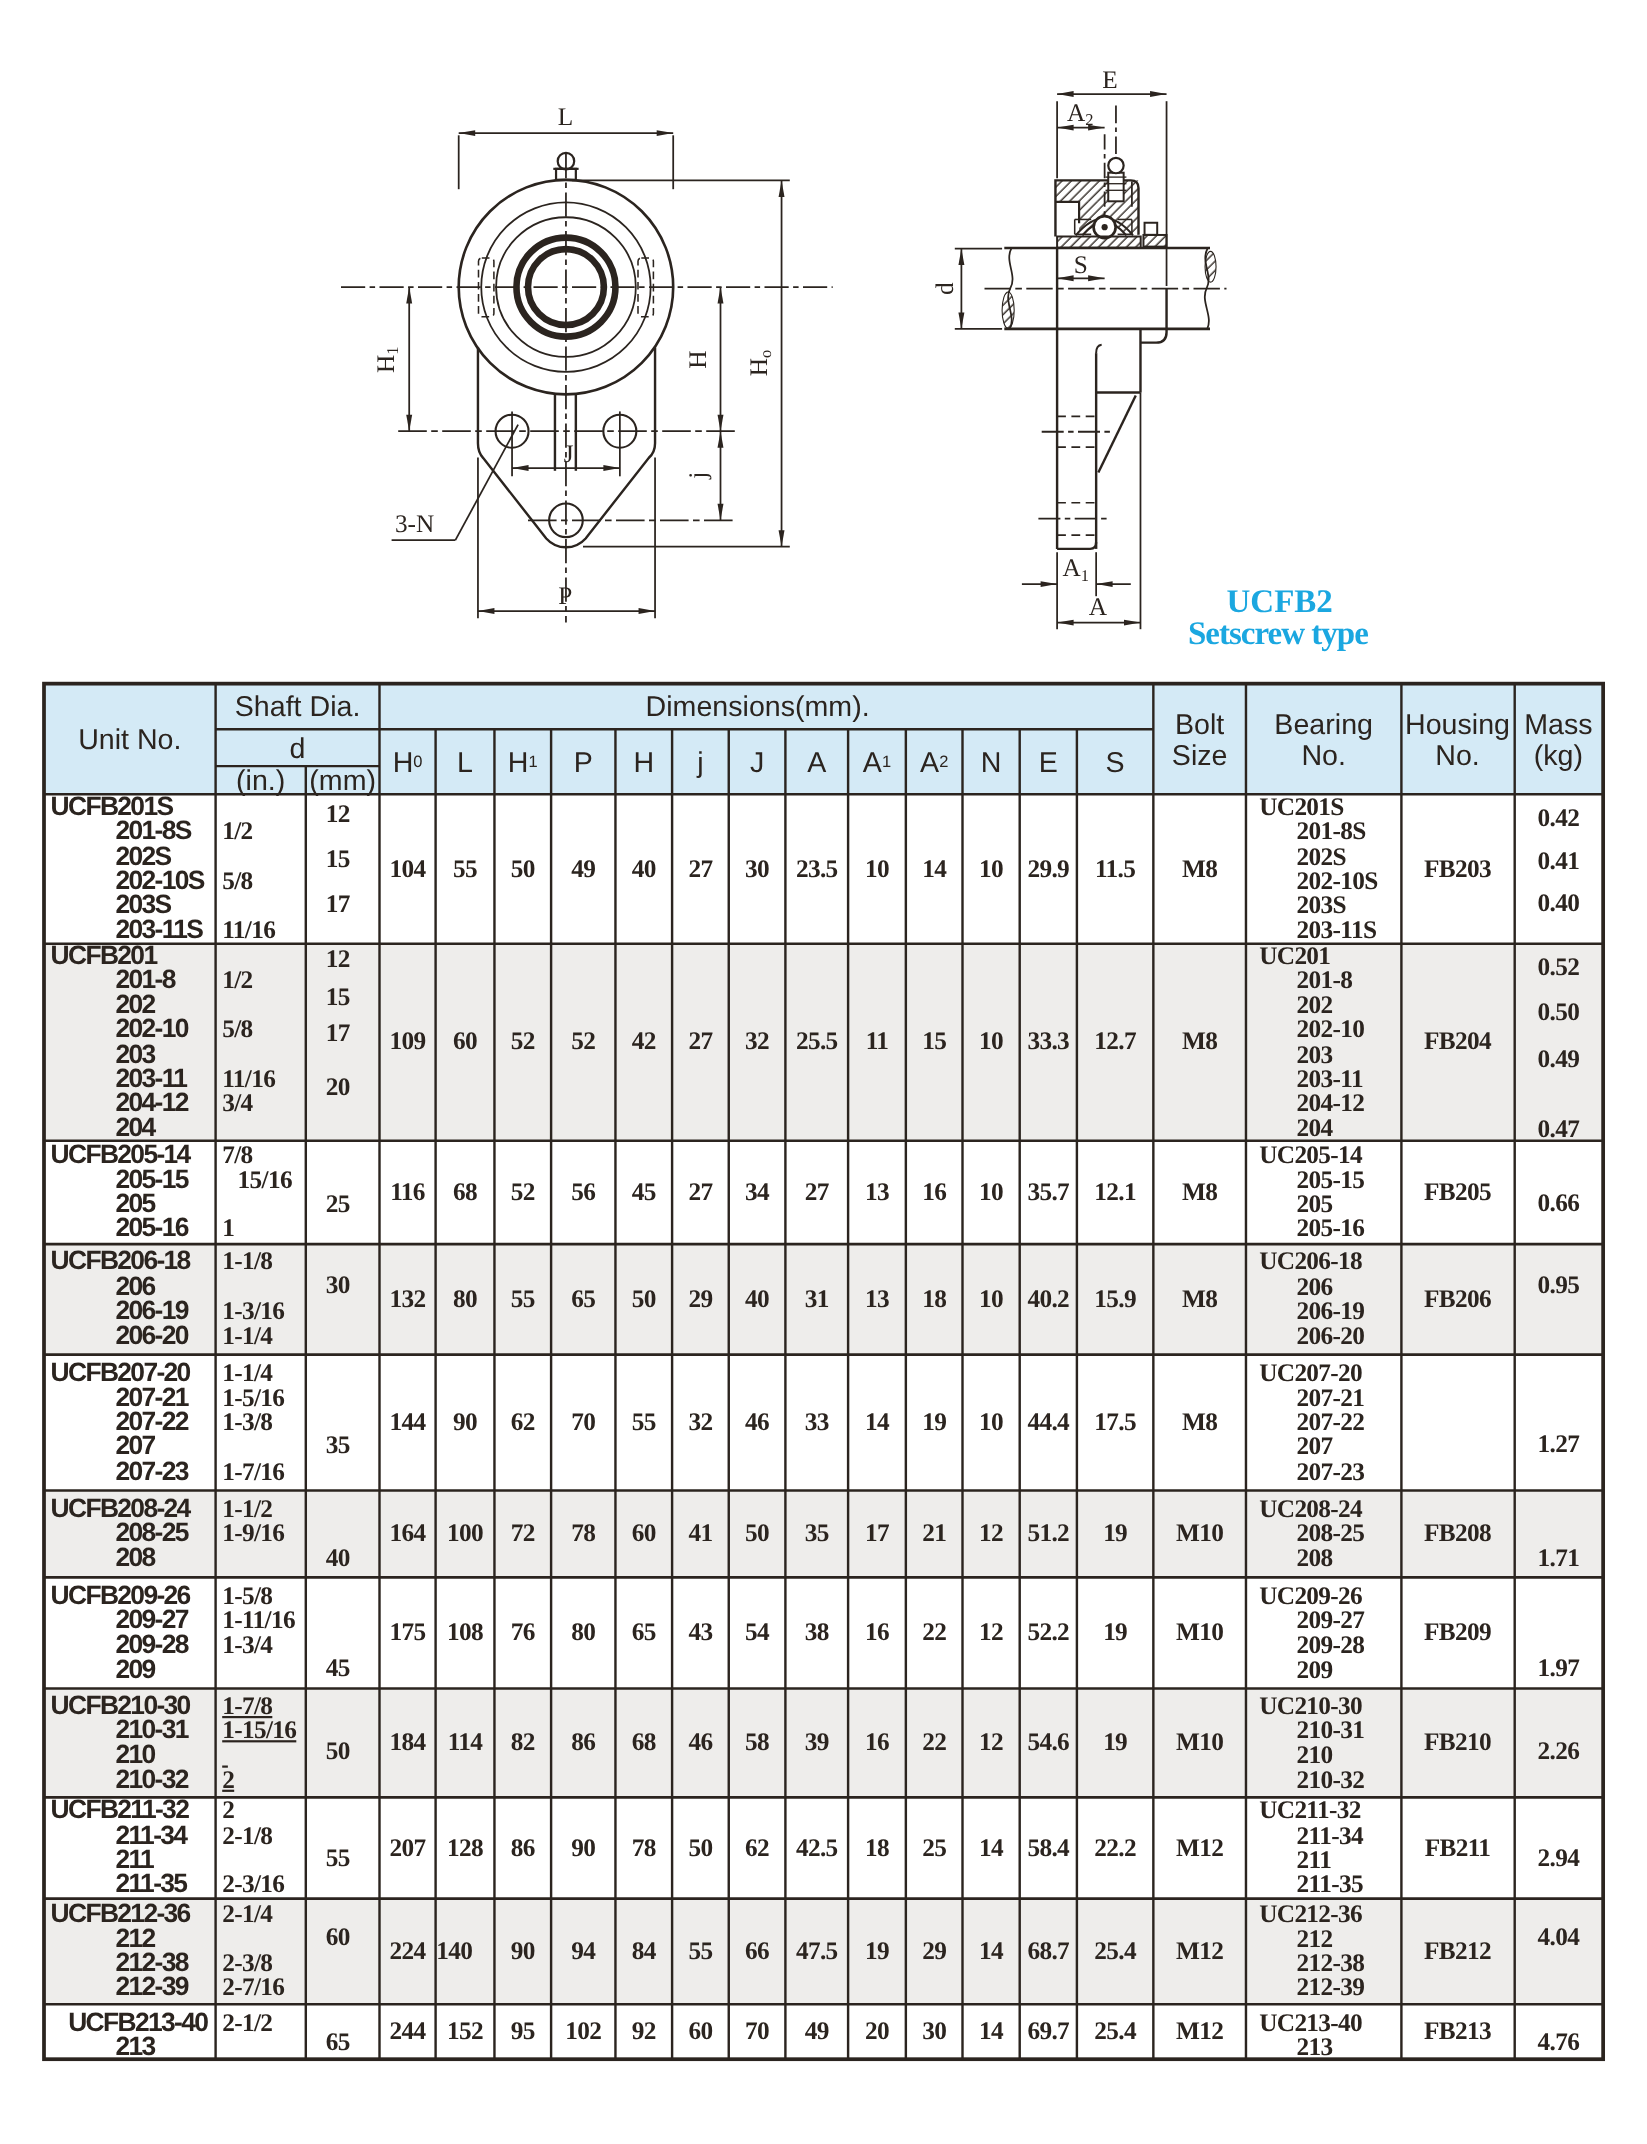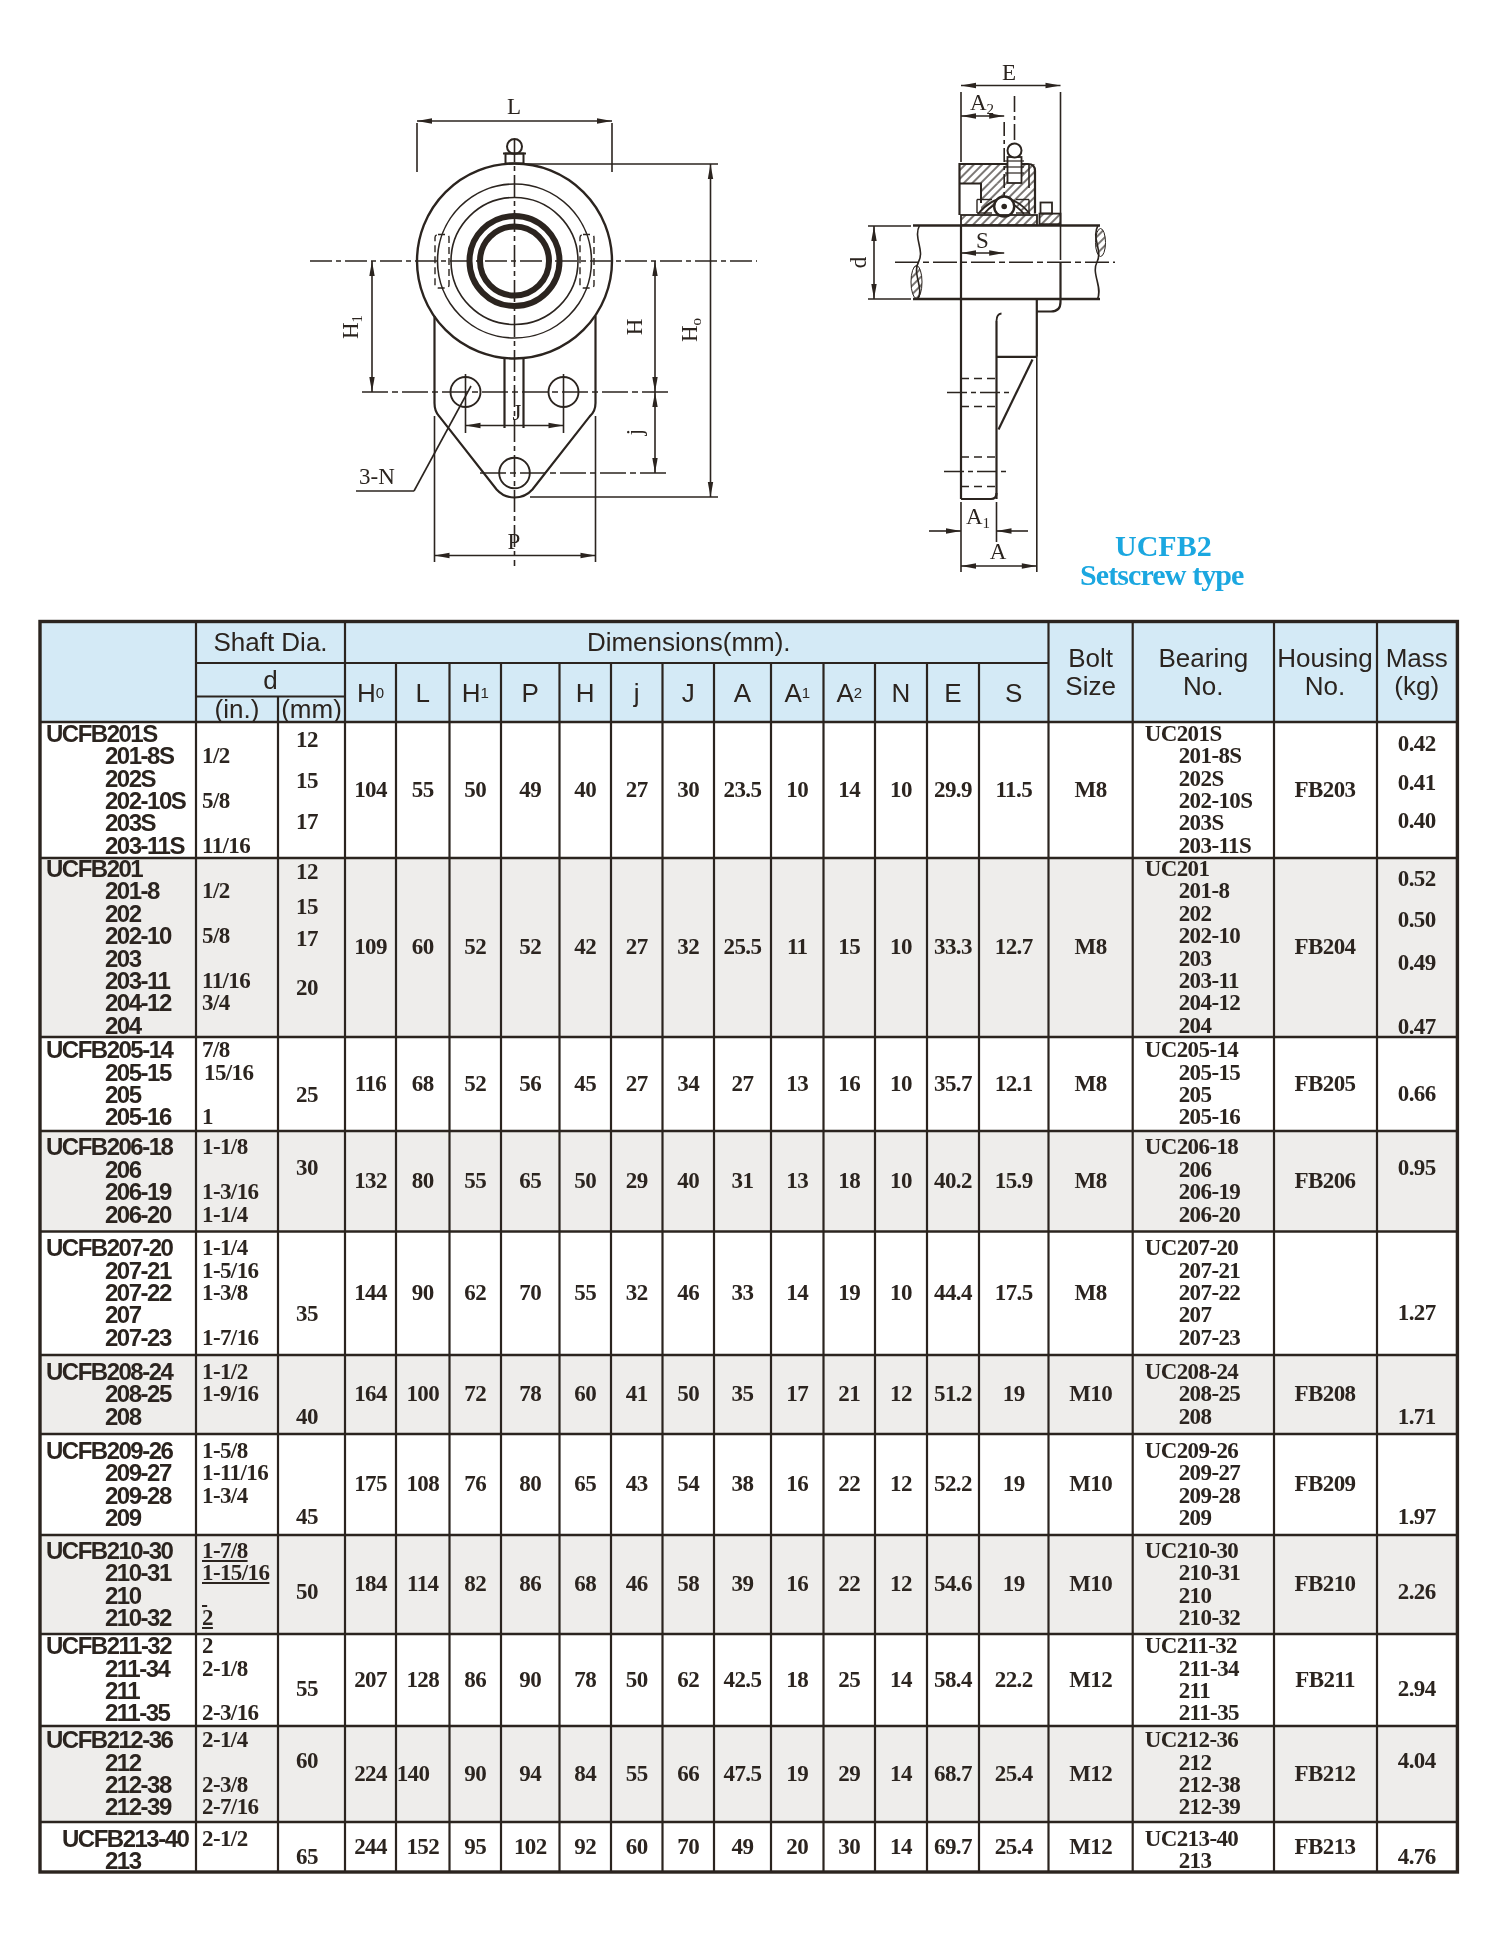--- a/index.html
+++ b/index.html
@@ -236,20 +236,23 @@
         <line x1="40" y1="1231.5" x2="1457.4" y2="1231.5" stroke-width="2.4"></line>
         <line x1="40" y1="1355" x2="1457.4" y2="1355" stroke-width="2.4"></line>
         <line x1="40" y1="1434" x2="1457.4" y2="1434" stroke-width="2.4"></line>
         <line x1="40" y1="1535" x2="1457.4" y2="1535" stroke-width="2.4"></line>
         <line x1="40" y1="1634" x2="1457.4" y2="1634" stroke-width="2.4"></line>
         <line x1="40" y1="1726" x2="1457.4" y2="1726" stroke-width="2.4"></line>
         <line x1="40" y1="1822" x2="1457.4" y2="1822" stroke-width="2.4"></line>
       </g>
 </svg>
 
+<div style="position:absolute;left:40px;top:621.5px;width:156px;height:100.5px;">
+      <div class="hd" style="width:100%;height:100%">Unit No.</div>
+    </div>
 
 <div style="position:absolute;left:196px;top:621.5px;width:149px;height:41.5px;">
       <div class="hd" style="width:100%;height:100%">Shaft Dia.</div>
     </div>
 
 <div style="position:absolute;left:196px;top:663px;width:149px;height:33.5px;">
       <div class="hd" style="width:100%;height:100%">d</div>
     </div>
 
 <div style="position:absolute;left:196px;top:696.5px;width:82px;height:25.5px;">
@@ -551,21 +554,21 @@
         <div style="padding-left:6px">UCFB205-14</div>
         <div style="padding-left:65px">205-15</div>
         <div style="padding-left:65px">205</div>
         <div style="padding-left:65px">205-16</div>
       </div>
     </div>
 
 <div style="position:absolute;left:196px;top:1039.2px;width:82px;height:89.6px;">
       <div class="iv">
         <div style="padding-left:6px">7/8</div>
-        <div style="padding-left:8px">15/16</div>
+        <div style="padding-left:20px">15/16</div>
         <div style="padding-left:6px">&nbsp;</div>
         <div style="padding-left:6px">1</div>
       </div>
     </div>
 
 <div style="position:absolute;left:278px;top:1083.8px;width:67px;height:22.4px;">
       <div class="sv ctr" style="width:100%;height:100%;padding-right:9px">25</div>
     </div>
 
 <div style="position:absolute;left:345px;top:1037px;width:51px;height:94px;">

